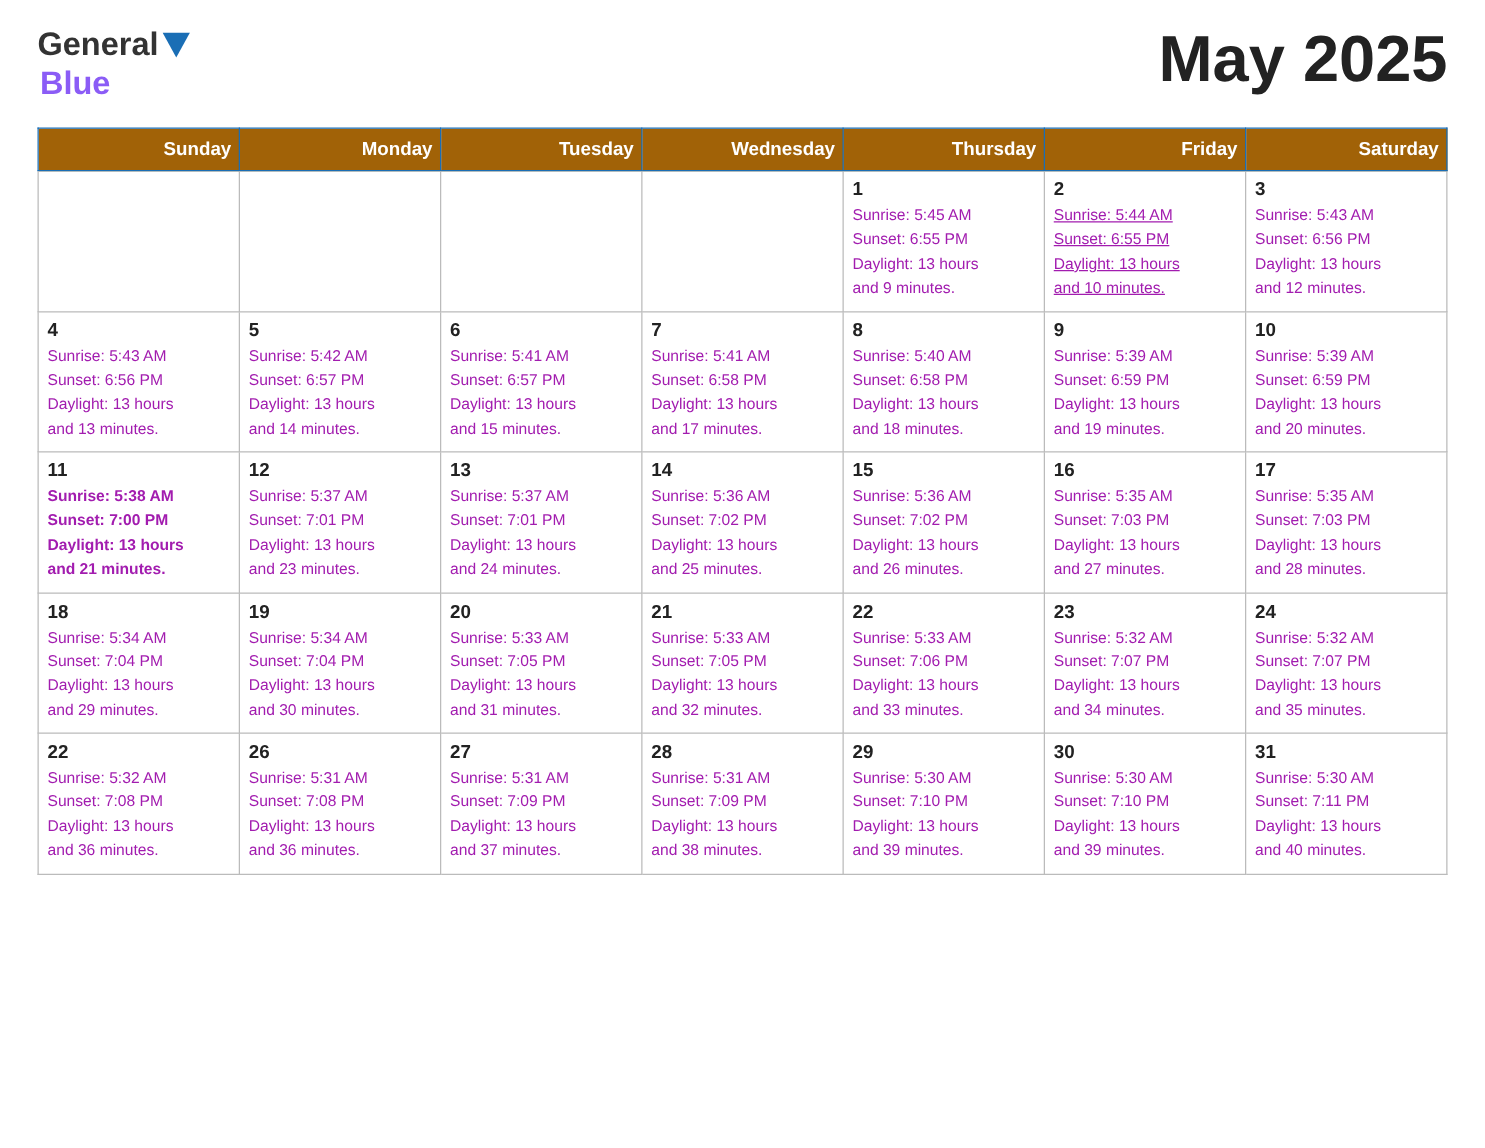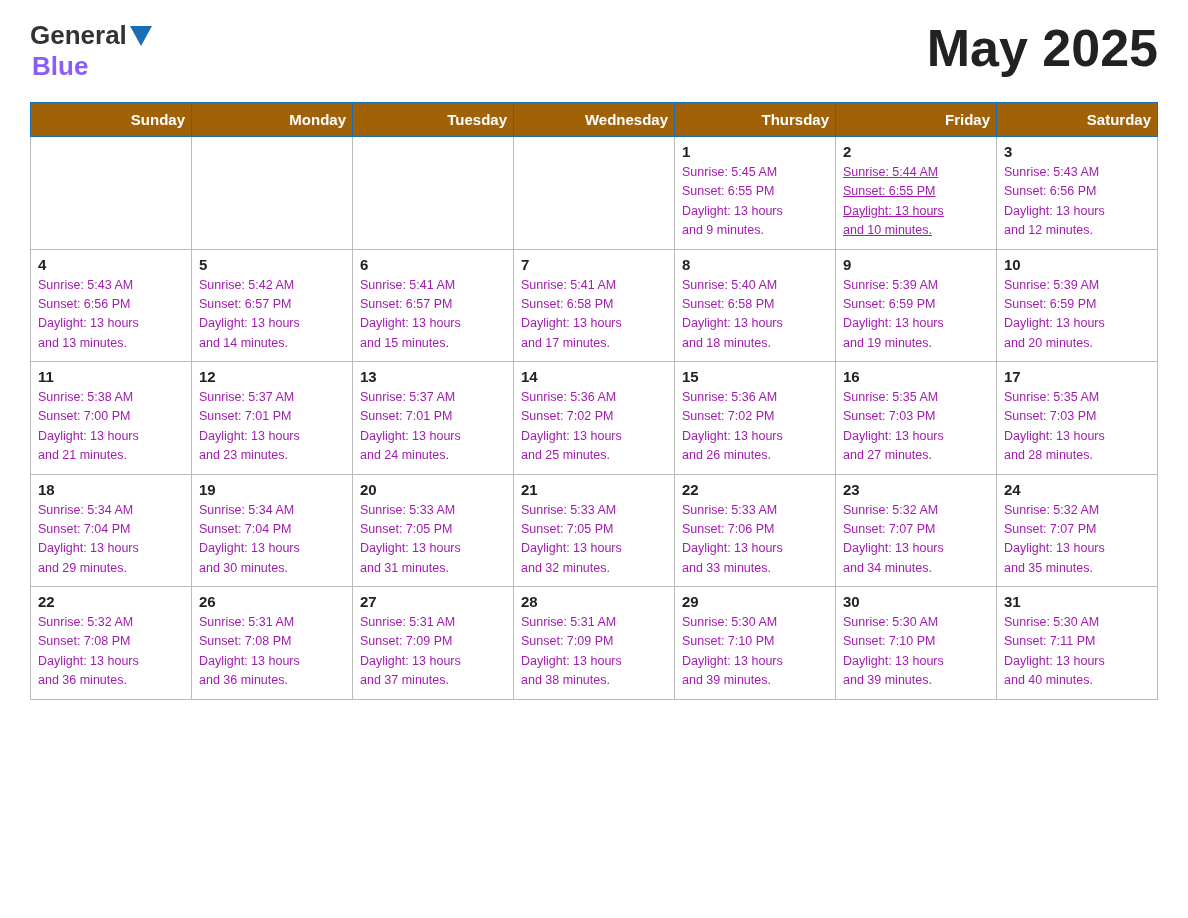--- a/index.html
+++ b/index.html
@@ -197,21 +197,21 @@
           <span class="day-number">10</span>
           <div class="day-info" style="white-space: pre-line;">Sunrise: 5:39 AM
 Sunset: 6:59 PM
 Daylight: 13 hours
 and 20 minutes.</div>
         </td>
       </tr>
       <tr>
         <td>
           <span class="day-number">11</span>
-          <div class="day-info" style="white-space: pre-line;">Sunrise: 5:38 AM
+          <div class="day-info" style="white-space: pre-line; font-weight: bold;">Sunrise: 5:38 AM
 Sunset: 7:00 PM
 Daylight: 13 hours
 and 21 minutes.</div>
         </td>
         <td>
           <span class="day-number">12</span>
           <div class="day-info" style="white-space: pre-line;">Sunrise: 5:37 AM
 Sunset: 7:01 PM
 Daylight: 13 hours
 and 23 minutes.</div>

